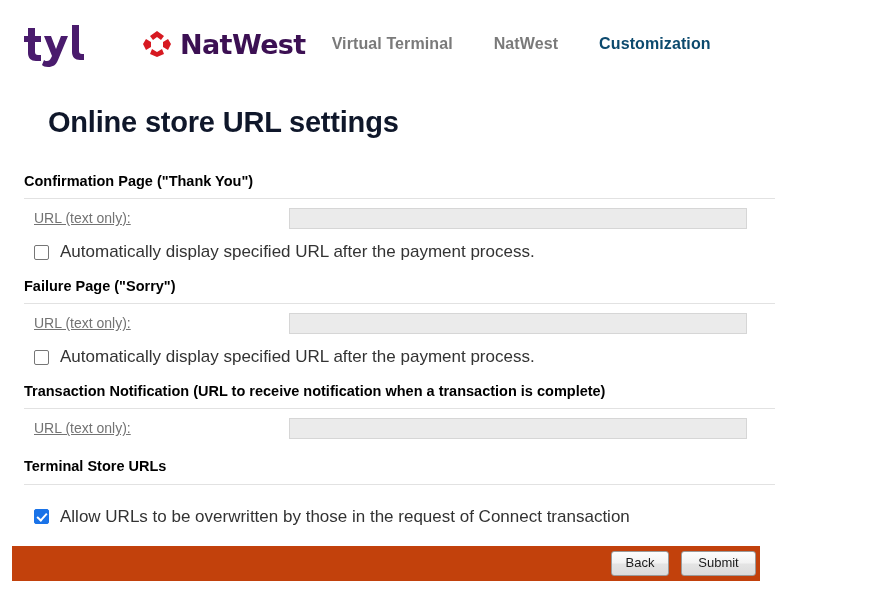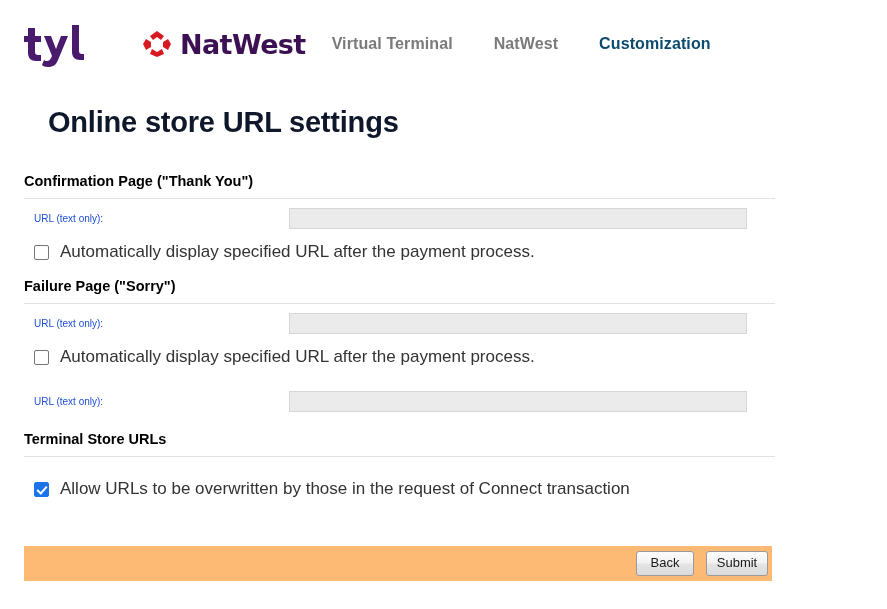--- a/index.html
+++ b/index.html
@@ -110,24 +110,25 @@
   }
 
   .field-row {
     display: flex;
     align-items: center;
     height: 38px;
     padding-left: 10px;
     box-sizing: border-box;
   }
   .field-label {
-    font-size: 10px;
-    color: #1d4ed8;
+    font-size: 14px;
+    color: #737373;
     width: 255px;
     flex: 0 0 auto;
+    text-decoration: underline;
   }
   .field-input {
     width: 450px;
     height: 17px;
     background: #ebebeb;
     border: 1px solid #d6d6d6;
     font-family: "Liberation Sans", sans-serif;
     font-size: 12px;
     color: #333;
     padding: 1px 3px;
@@ -174,45 +175,45 @@
   .check-label {
     font-size: 17px;
     color: #333333;
   }
 
   .sec-gap { height: 10px; }
 
   
   .footer-bar {
     position: absolute;
-    left: 24px;
+    left: 12px;
     top: 546px;
     width: 748px;
     height: 35px;
-    background: #fdba74;
+    background: #c2410c;
     display: flex;
     align-items: center;
     justify-content: flex-end;
     box-sizing: border-box;
     padding-right: 4px;
   }
   .btn {
     font-family: "Liberation Sans", sans-serif;
     font-size: 13px;
     color: #1a1a1a;
     background: linear-gradient(to bottom, #fdfdfd 0%, #f2f2f2 48%, #e4e4e4 52%, #dcdcdc 100%);
     border: 1px solid #9a9a9a;
     border-radius: 3px;
     padding: 3px 0 4px 0;
     cursor: pointer;
     line-height: 1.2;
     text-align: center;
   }
   .btn.back { width: 58px; margin-right: 12px; }
-  .btn.submit { width: 62px; }
+  .btn.submit { width: 75px; }
 </style>
 </head>
 <body>
 
 <div class="header">
 
   <div class="tyl-logo" title="tyl">
     <svg width="66" height="46" viewBox="0 0 66 46" xmlns="http://www.w3.org/2000/svg" aria-label="tyl">
       <g fill="#4a1b6d">
 
@@ -273,20 +274,21 @@
     </div>
     <div class="check-row">
       <span class="cbx"></span>
       <span class="check-label">Automatically display specified URL after the payment process.</span>
     </div>
   </div>
 
   <div class="sec-gap"></div>
 
   <div>
+    <div class="section-heading">Transaction Notification (URL to receive notification when a transaction is complete)</div>
     <div class="field-row">
       <span class="field-label">URL (text only):</span>
       <input class="field-input" type="text" value="" style="">
     </div>
   </div>
 
   <div class="sec-gap"></div>
 
   <div>
     <div class="section-heading">Terminal Store URLs</div>

